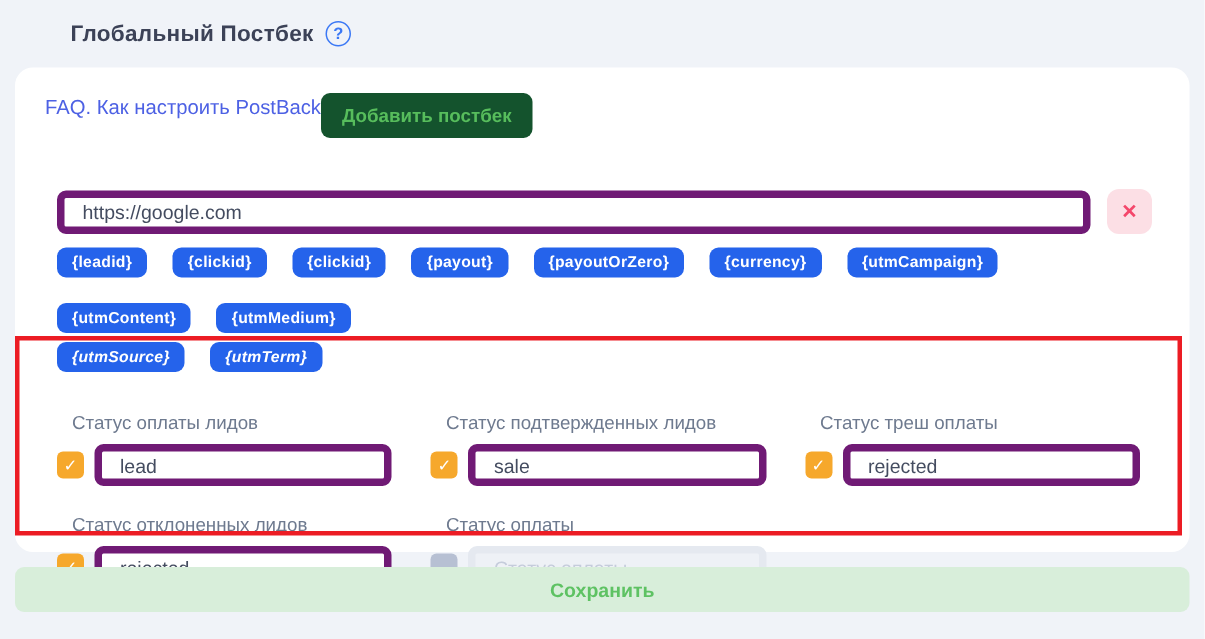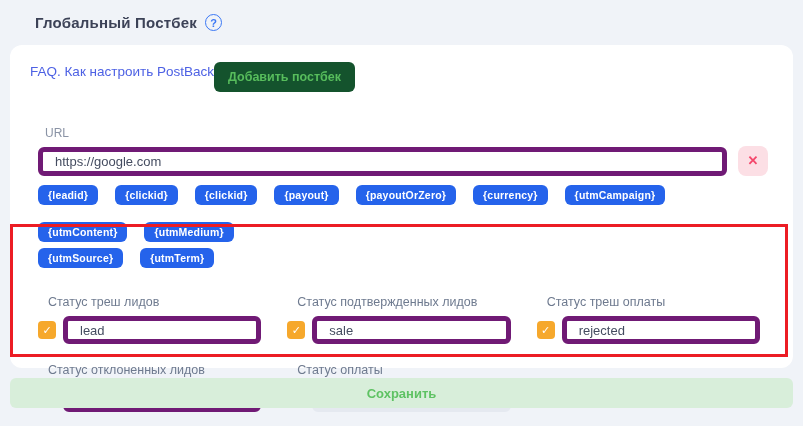--- a/index.html
+++ b/index.html
@@ -7,20 +7,21 @@
   body {
     font-family: "Liberation Sans", "DejaVu Sans", sans-serif;
     background: #f0f3f8;
     position: relative;
     overflow: hidden;
   }
   
   .page-header {
     display: flex; align-items: flex-end; gap: 8px;
     padding: 14px 0 0 35px;
+    margin-left: 12px;
   }
   .page-title { font-size: 15px; font-weight: 700; color: #3c4257; letter-spacing: .2px; }
   .help-icon {
     width: 17px; height: 17px; border: 1.6px solid #3b78f5; border-radius: 50%;
     color: #3b78f5; font-size: 11px; font-weight: 700;
     display: flex; align-items: center; justify-content: center;
     cursor: pointer; flex: 0 0 auto;
   }
   
   .card {
@@ -46,21 +47,21 @@
     padding: 0 12px; background: #fff; outline: none; width: 100%;
   }
   .url-input { flex: 1; }
   .remove-btn {
     width: 30px; height: 30px; flex: 0 0 auto;
     background: #fcdfe5; color: #f4476b; border: none; border-radius: 8px;
     font-size: 13px; font-weight: 700; cursor: pointer; line-height: 30px;
   }
   
   .chips { display: flex; flex-wrap: wrap; gap: 17px; margin-top: 9px; }
-  .chips + .chips { margin-top: 6px; }
+  .chips + .chips { margin-top: 6px; font-style: italic; }
   .chip {
     background: #2563eb; color: #ffffff; border-radius: 6px;
     font-size: 10.5px; font-weight: 700; letter-spacing: .2px;
     padding: 4px 10px; line-height: 12px; cursor: pointer; white-space: nowrap;
   }
   
   .status-grid {
     margin-top: 27px;
     display: grid; grid-template-columns: repeat(3, 1fr);
     column-gap: 26px; row-gap: 19px;
@@ -99,21 +100,20 @@
 </div>
 
 <div class="card">
   <div class="card-header">
     <a class="faq-link">FAQ. Как настроить PostBack</a>
     <button class="add-btn">Добавить постбек</button>
   </div>
 
   <div class="form-area">
     <div class="url-section">
-      <div class="url-label">URL</div>
       <div class="url-row">
         <input class="text-input url-input" type="text" value="https://google.com" style="">
         <button class="remove-btn"><span>✕</span></button>
       </div>
     </div>
 
     <div class="chips">
         <span class="chip">{leadid}</span>
         <span class="chip">{clickid}</span>
         <span class="chip">{clickid}</span>
@@ -124,21 +124,21 @@
         <span class="chip">{utmContent}</span>
         <span class="chip">{utmMedium}</span>
       </div>
     <div class="chips">
         <span class="chip">{utmSource}</span>
         <span class="chip">{utmTerm}</span>
       </div>
 
     <div class="status-grid">
       <div class="status-field">
-        <div class="status-label">Статус треш лидов</div>
+        <div class="status-label">Статус оплаты лидов</div>
         <div class="status-row">
           <span class="cb checked">✓</span>
           <input class="text-input status-input" type="text" value="lead" style="">
         </div>
       </div>
       <div class="status-field">
         <div class="status-label">Статус подтвержденных лидов</div>
         <div class="status-row">
           <span class="cb checked">✓</span>
           <input class="text-input status-input" type="text" value="sale" style="">

